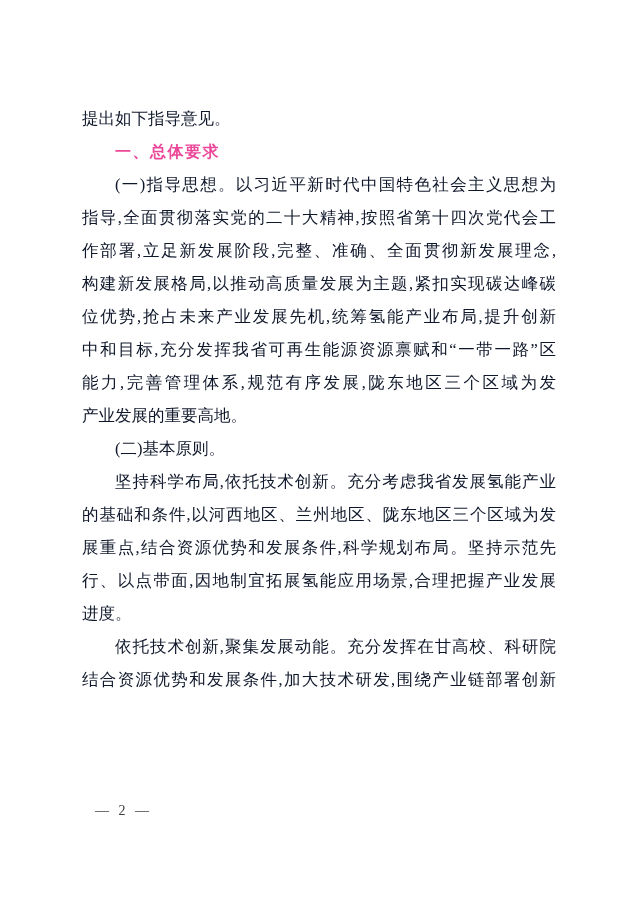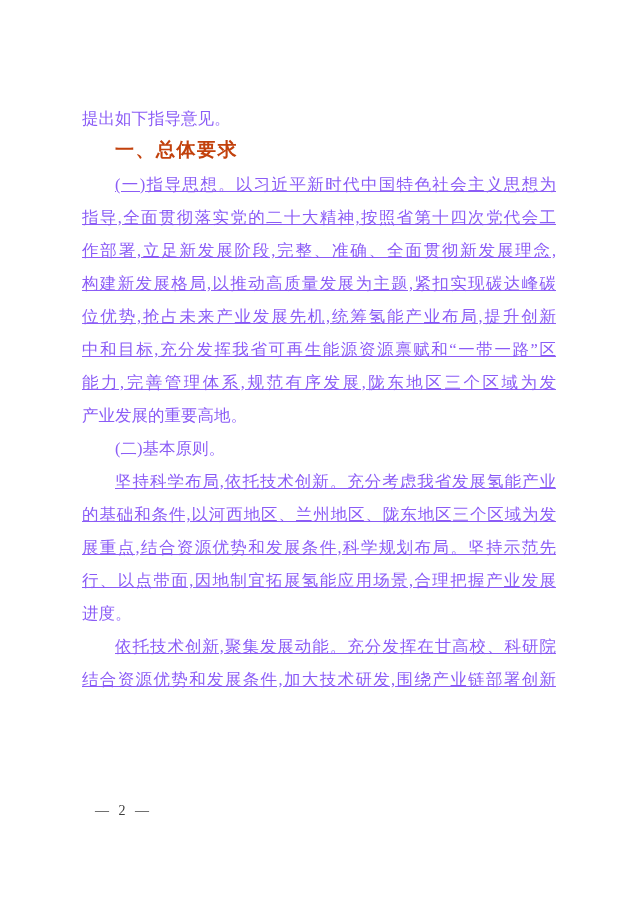--- a/index.html
+++ b/index.html
@@ -21,38 +21,37 @@
     left: 82px;
     top: 102px;
     width: 474px;
   }
   .block { margin: 0; padding: 0; }
   .line {
     font-size: 16.5px;
     line-height: 33px;
     height: 33px;
     white-space: nowrap;
-    color: #8b5cf6;
+    color: #0f172a;
   }
   .line.indent { text-indent: 33px; }
   .line.fill {
     white-space: normal;
     text-align: justify;
     text-align-last: justify;
-    text-decoration: underline;
   }
   .heading {
-    font-family: Liberation Mono, monospace;
+    font-family: Liberation Serif, serif;
     font-weight: 700;
-    font-size: 19px;
+    font-size: 16px;
     line-height: 33px;
     height: 33px;
     text-indent: 33px;
     letter-spacing: 1.5px;
-    color: #c2410c;
+    color: #ec4899;
   }
   .footer {
     position: absolute;
     left: 95px;
     top: 802px;
     font-size: 14px;
     line-height: 18px;
     letter-spacing: 3px;
     color: #3c3c3c;
     font-family: "Liberation Serif", "DejaVu Serif", serif;

